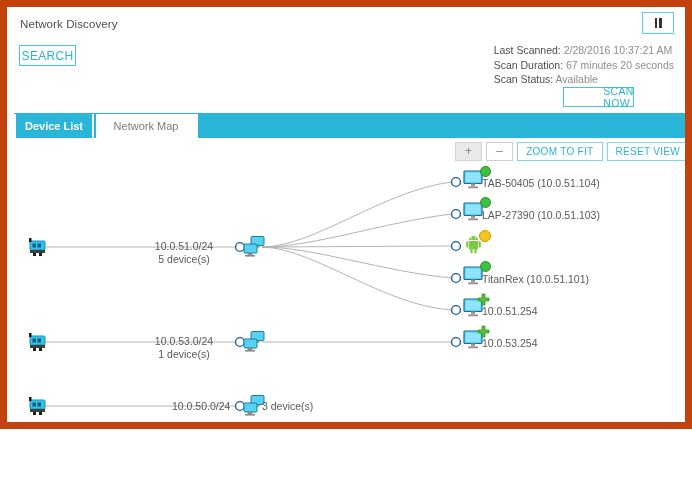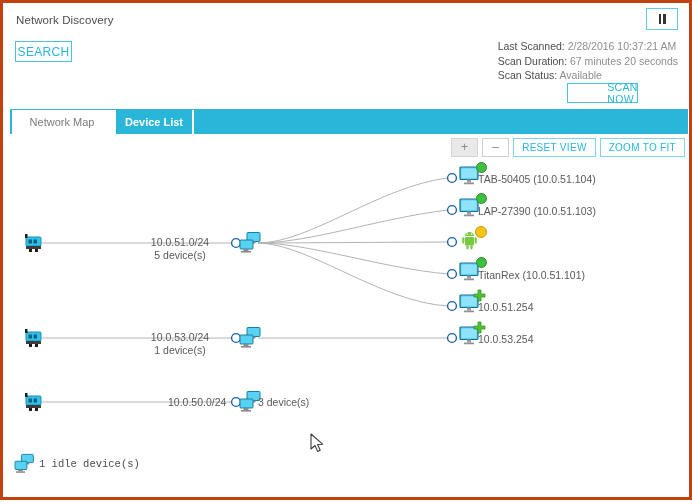--- a/index.html
+++ b/index.html
@@ -3,22 +3,22 @@
 <meta charset="utf-8">
 <style>
   html,body{margin:0;padding:0;background:#ffffff;}
   body{
     width:692px;height:504px;overflow:hidden;
     font-family:"Liberation Sans","DejaVu Sans",sans-serif;
     color:#4a4a4a;
     -webkit-font-smoothing:antialiased;
   }
   .window{
-    position:relative;width:692px;height:500px;box-sizing:border-box;
-    border:3px solid #c2410c;background:#fff;overflow:hidden;
+    position:relative;width:692px;height:429px;box-sizing:border-box;
+    border:7px solid #c2410c;background:#fff;overflow:hidden;
   }
 
   
   .page-title{
     position:absolute;left:13px;top:11px;font-size:11.5px;color:#4d4d4d;
     letter-spacing:.1px;white-space:nowrap;
   }
   .search-btn{
     position:absolute;left:12px;top:38px;width:57px;height:21px;
     box-sizing:border-box;border:1px solid #45c3e0;background:#fff;
@@ -126,22 +126,22 @@
     </div>
     <div class="row">
       <span>Scan Status:</span>
       <span class="val">Available</span>
     </div>
   </div>
 
   <div class="scan-now">SCAN NOW</div>
 
   <div class="tabbar">
+    <div class="tab inactive">Device List</div>
     <div class="tab active">Network Map</div>
-    <div class="tab inactive">Device List</div>
     <div class="filler"></div>
   </div>
 
   <div class="canvas">
 
     <svg class="map-svg" viewBox="0 0 678 354">
       <g fill="none" stroke="#b4b4b4" stroke-width="1">
 
         <line x1="32" y1="109" x2="222" y2="109"></line>
 
@@ -295,22 +295,22 @@
       <rect x="5" y="17.5" width="10" height="1.8" rx="0.6" fill="#8f8f8f"></rect>
     </svg>
     <svg class="icon" style="left:463px;top:187px;" width="13" height="13" viewBox="0 0 13 13">
       <path d="M5,1 h3 v4 h4 v3 h-4 v4 h-3 v-4 h-4 v-3 h4 z" fill="#55c232" stroke="#2f8f1c" stroke-width="0.7"></path>
     </svg>
     <div class="nlabel" style="left:468px;top:199px;">10.0.53.254</div>
 
     <div class="map-toolbar">
       <div class="tb-btn sq pressed">+</div>
       <div class="tb-btn sq">–</div>
+      <div class="tb-btn wide">ZOOM TO FIT</div>
       <div class="tb-btn wide">RESET VIEW</div>
-      <div class="tb-btn wide">ZOOM TO FIT</div>
     </div>
 
   </div>
 
   <svg class="icon" style="left:11px;top:450px;" width="24" height="22" viewBox="0 0 26 24">
     <rect x="8" y="1.5" width="13" height="9" rx="1" fill="#58d2f2" stroke="#1b7fa0"></rect>
     <rect x="11.5" y="10.5" width="5" height="2" fill="#8a8a8a"></rect>
     <rect x="1" y="9" width="13" height="9" rx="1" fill="#58d2f2" stroke="#1b7fa0"></rect>
     <rect x="4.5" y="18" width="5" height="2" fill="#8a8a8a"></rect>
     <rect x="2" y="20" width="10" height="1.6" fill="#8a8a8a"></rect>

